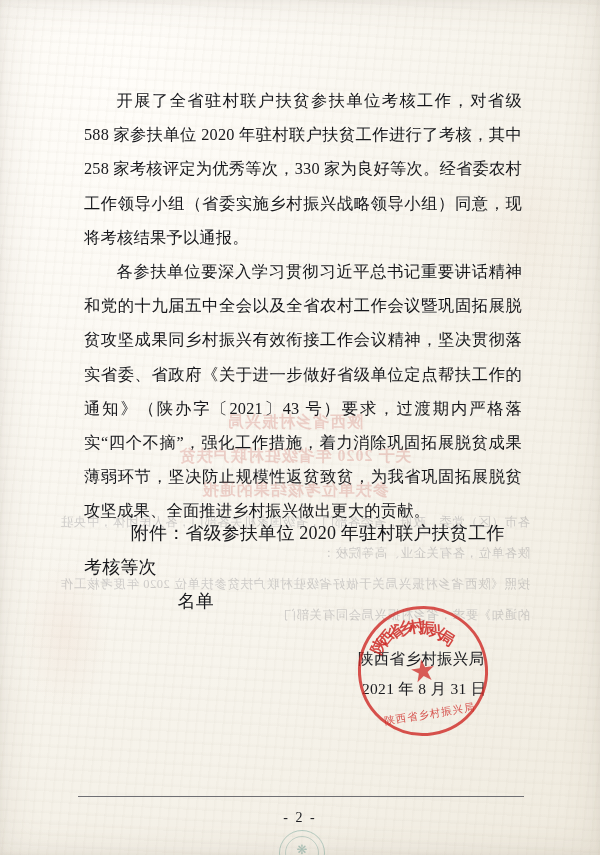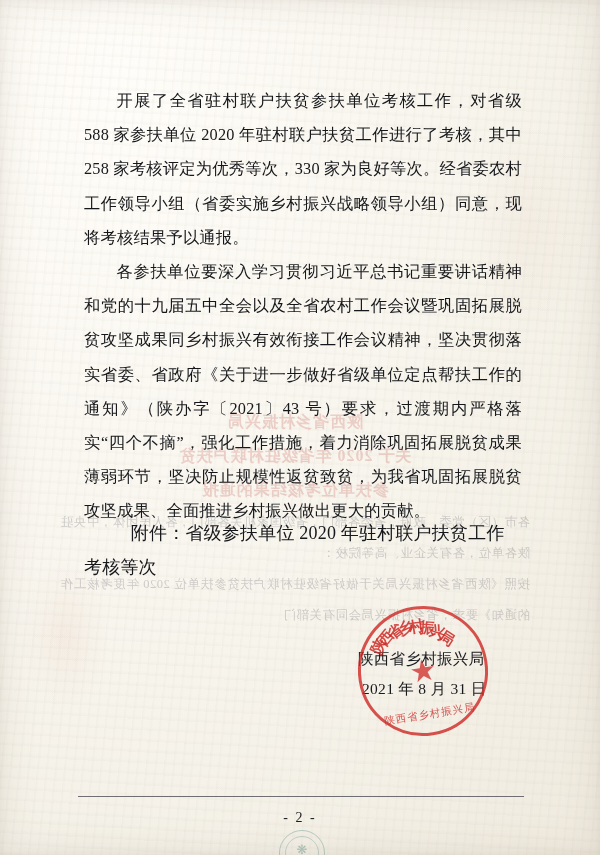--- a/index.html
+++ b/index.html
@@ -229,20 +229,21 @@
 
 <div class="content">
 
   <div class="body-text">
     <p class="para">开展了全省驻村联户扶贫参扶单位考核工作，对省级 588 家参扶单位 2020 年驻村联户扶贫工作进行了考核，其中 258 家考核评定为优秀等次，330 家为良好等次。经省委农村工作领导小组（省委实施乡村振兴战略领导小组）同意，现将考核结果予以通报。</p>
     <p class="para">各参扶单位要深入学习贯彻习近平总书记重要讲话精神和党的十九届五中全会以及全省农村工作会议暨巩固拓展脱贫攻坚成果同乡村振兴有效衔接工作会议精神，坚决贯彻落实省委、省政府《关于进一步做好省级单位定点帮扶工作的通知》（陕办字〔2021〕43 号）要求，过渡期内严格落实“四个不摘”，强化工作措施，着力消除巩固拓展脱贫成果薄弱环节，坚决防止规模性返贫致贫，为我省巩固拓展脱贫攻坚成果、全面推进乡村振兴做出更大的贡献。</p>
   </div>
 
   <div class="attachment">
     <div class="line1">附件：省级参扶单位 2020 年驻村联户扶贫工作考核等次</div>
+    <div class="line2">名单</div>
   </div>
 
   <div class="signature">
     <div class="org">陕西省乡村振兴局</div>
     <div class="date">2021 年 8 月 31 日</div>
   </div>
 
   <div class="seal">
     <div class="seal-text">
       <span style="transform: rotate(-56deg)">陕</span>

